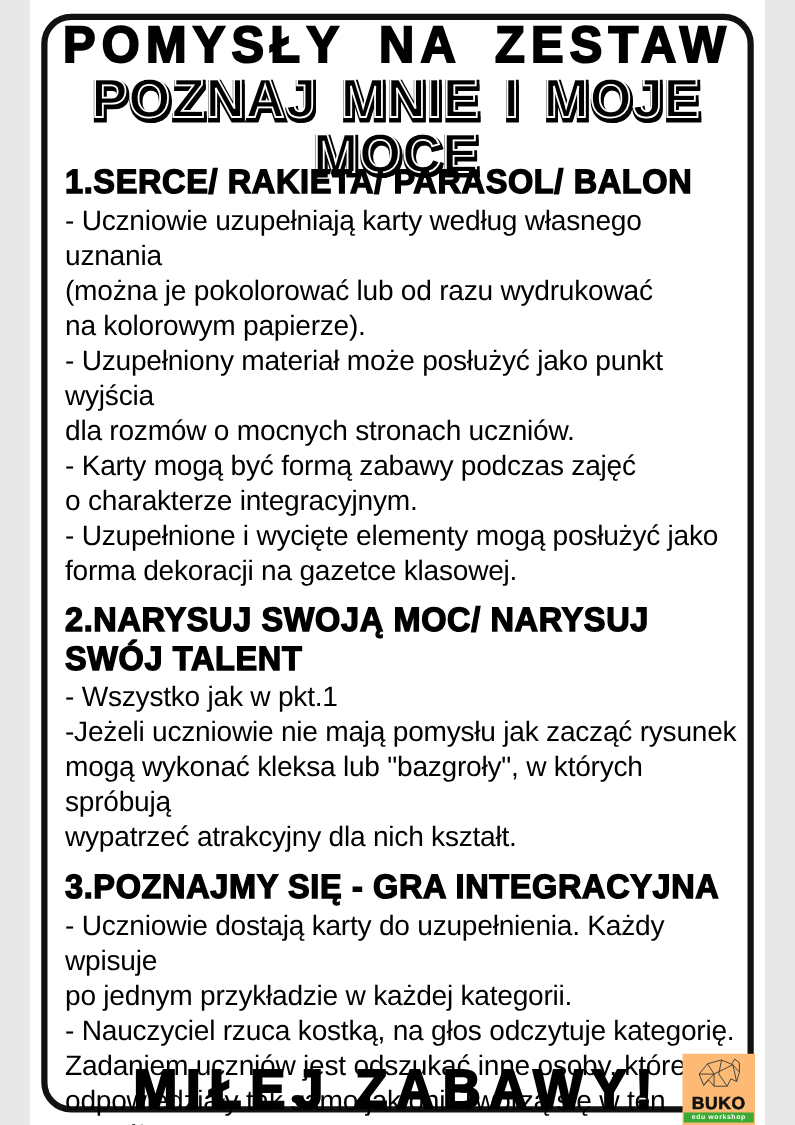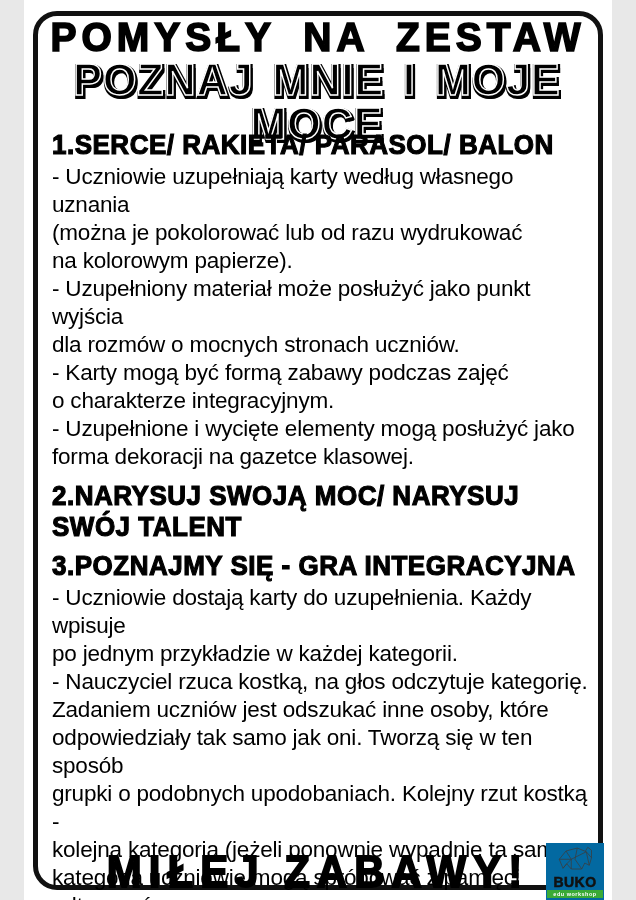--- a/index.html
+++ b/index.html
@@ -92,21 +92,21 @@
     color: #000;
     -webkit-text-stroke: 1.8px #000;
     transform: scaleY(1.05);
   }
   .logo {
     position: absolute;
     right: 8px;
     bottom: 0px;
     width: 58px;
     text-align: center;
-    background: #0369a1;
+    background: #fdba74;
     padding: 2px 1px 2px 1px;
     z-index: 5;
   }
   .logo svg { display: block; margin: 0 auto; }
   .logo-name {
     font-size: 14px;
     font-weight: 900;
     letter-spacing: 0.5px;
     color: #111;
     line-height: 14px;
@@ -146,20 +146,24 @@
 - Uzupełniony materiał może posłużyć jako punkt wyjścia
 dla rozmów o mocnych stronach uczniów.
 - Karty mogą być formą zabawy podczas zajęć
 o charakterze integracyjnym.
 - Uzupełnione i wycięte elementy mogą posłużyć jako
 forma dekoracji na gazetce klasowej.</p>
     </section>
 
     <section>
       <h3 class="section-heading">2.NARYSUJ SWOJĄ MOC/ NARYSUJ SWÓJ TALENT</h3>
+      <p class="section-body">- Wszystko jak w pkt.1
+-Jeżeli uczniowie nie mają pomysłu jak zacząć rysunek
+mogą wykonać kleksa lub "bazgroły", w których spróbują
+wypatrzeć atrakcyjny dla nich kształt.</p>
     </section>
 
     <section>
       <h3 class="section-heading">3.POZNAJMY SIĘ - GRA INTEGRACYJNA</h3>
       <p class="section-body">- Uczniowie dostają karty do uzupełnienia. Każdy wpisuje
 po jednym przykładzie w każdej kategorii.
 - Nauczyciel rzuca kostką, na głos odczytuje kategorię.
 Zadaniem uczniów jest odszukać inne osoby, które
 odpowiedziały tak samo jak oni. Tworzą się w ten sposób
 grupki o podobnych upodobaniach. Kolejny rzut kostką -

